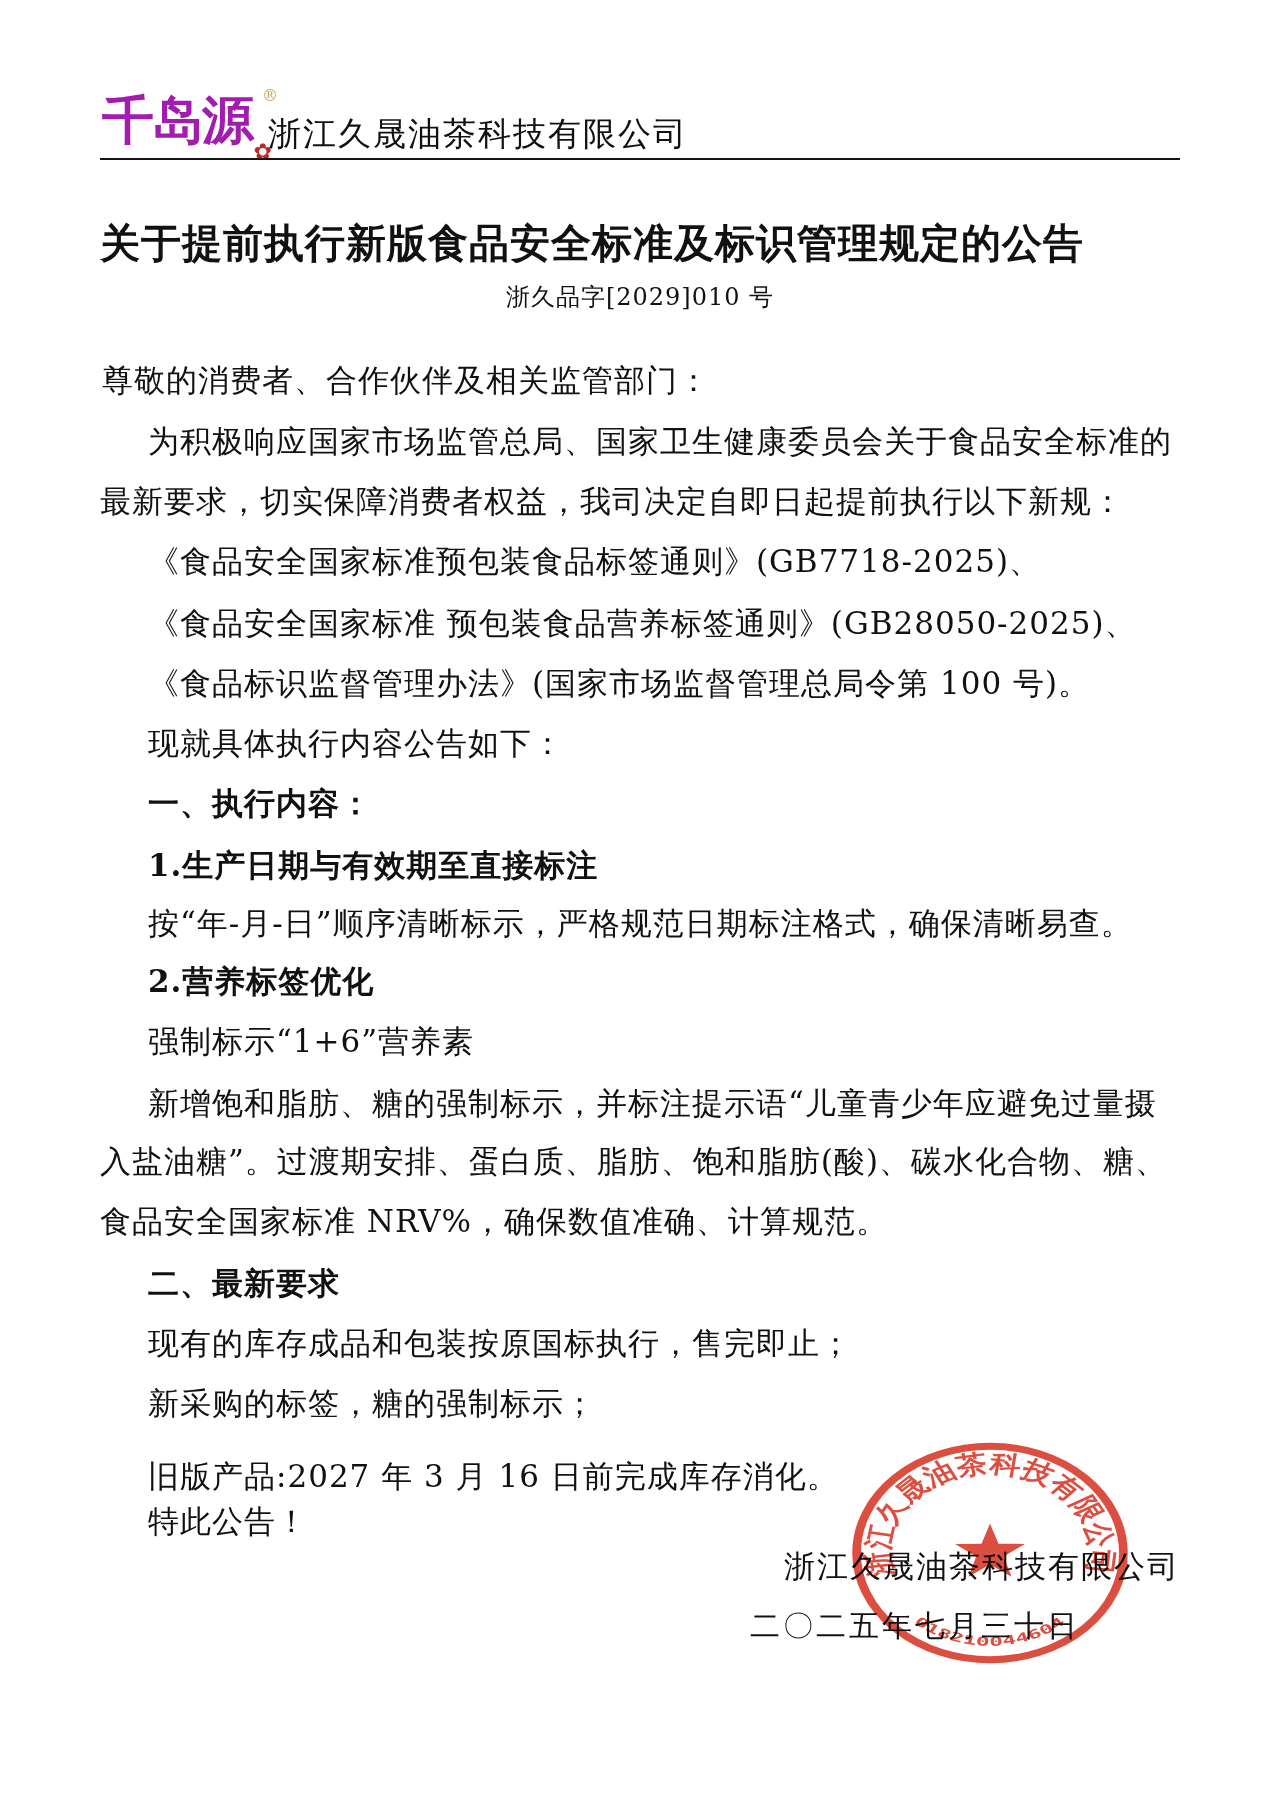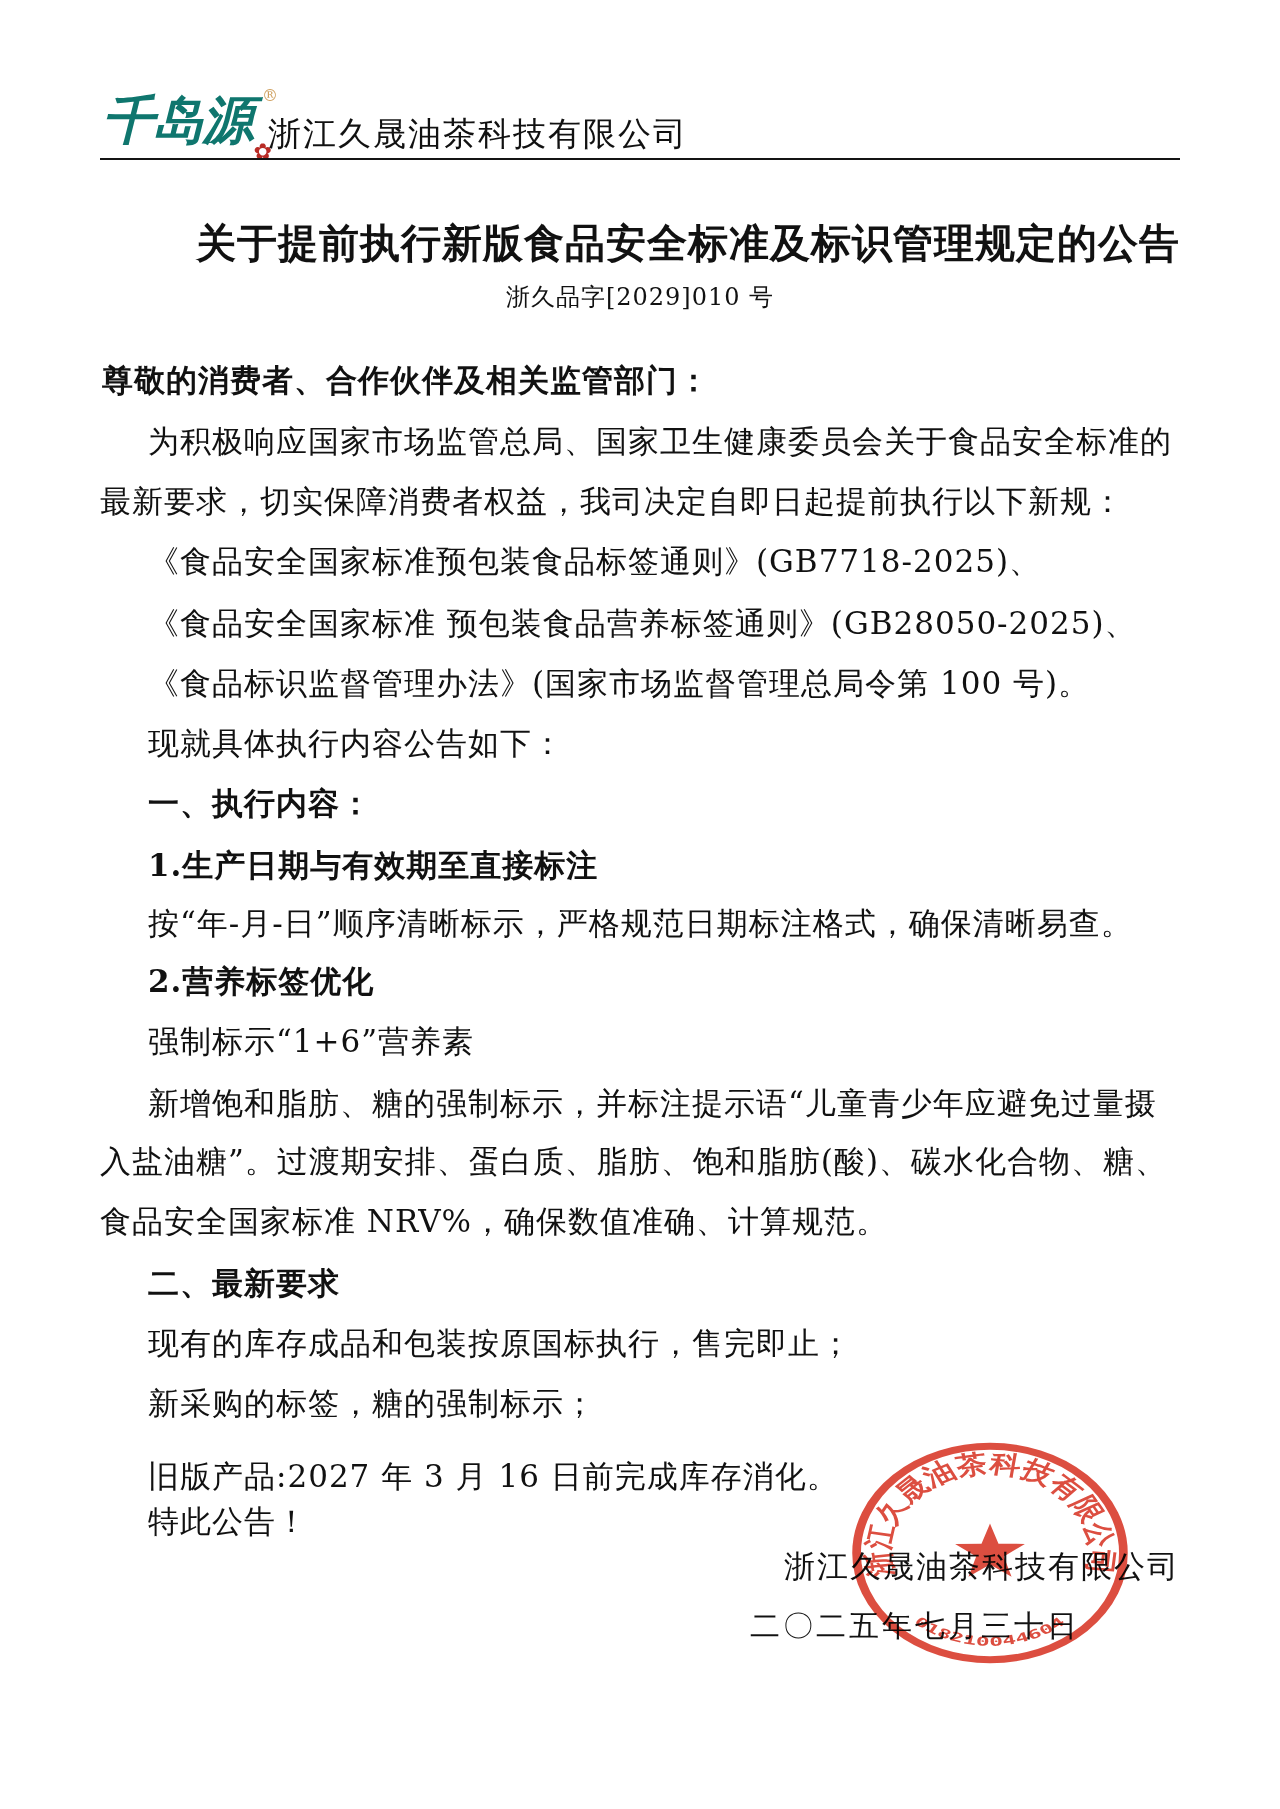--- a/index.html
+++ b/index.html
@@ -5,40 +5,40 @@
   html,body{margin:0;padding:0;}
   body{
     width:1280px;height:1809px;position:relative;background:#ffffff;
     font-family:"DejaVu Serif","Liberation Serif",serif;color:#111;
     overflow:hidden;
   }
   
   .header-rule{position:absolute;left:100px;top:158px;width:1080px;height:2px;background:#141414;}
   .logo{position:absolute;left:102px;top:88px;width:160px;height:72px;}
   .logo-cn{
-    font-style:italic;font-weight:bold;font-size:52px;line-height:64px;
-    color:#0f766e;letter-spacing:-2px;white-space:nowrap;
+    font-weight:bold;font-size:52px;line-height:64px;
+    color:#a21caf;letter-spacing:-2px;white-space:nowrap;
   }
   .logo-r{position:absolute;top:-2px;right:-16px;font-size:16px;color:#cfa05f;font-style:normal;}
   .logo-flower{position:absolute;right:-10px;bottom:-4px;font-size:22px;color:#b92b25;font-style:normal;}
   .company-name{
     position:absolute;left:268px;top:112px;font-size:33px;letter-spacing:2px;white-space:nowrap;
   }
   
   .doc-title{
-    position:absolute;left:100px;top:216px;width:1080px;text-align:right;
+    position:absolute;left:100px;top:216px;width:1080px;text-align:left;
     font-size:40px;font-weight:bold;letter-spacing:1px;white-space:nowrap;
   }
   .doc-number{
     position:absolute;left:100px;top:281px;width:1080px;text-align:center;
     font-size:24px;letter-spacing:1px;
   }
   
   .salutation{
-    position:absolute;left:102px;top:360px;font-size:31px;font-weight:bold;letter-spacing:1px;white-space:nowrap;
+    position:absolute;left:102px;top:360px;font-size:31px;font-weight:normal;letter-spacing:1px;white-space:nowrap;
   }
   .line{
     position:absolute;left:100px;width:1085px;font-size:31px;letter-spacing:1px;white-space:nowrap;
   }
   .line.ind{padding-left:48px;}
   .line.b{font-weight:bold;}
   
   .sig-company{position:absolute;right:100px;top:1546px;font-size:31px;letter-spacing:2px;white-space:nowrap;}
   .sig-date{position:absolute;right:200px;top:1606px;font-size:30px;letter-spacing:3px;white-space:nowrap;}
   

